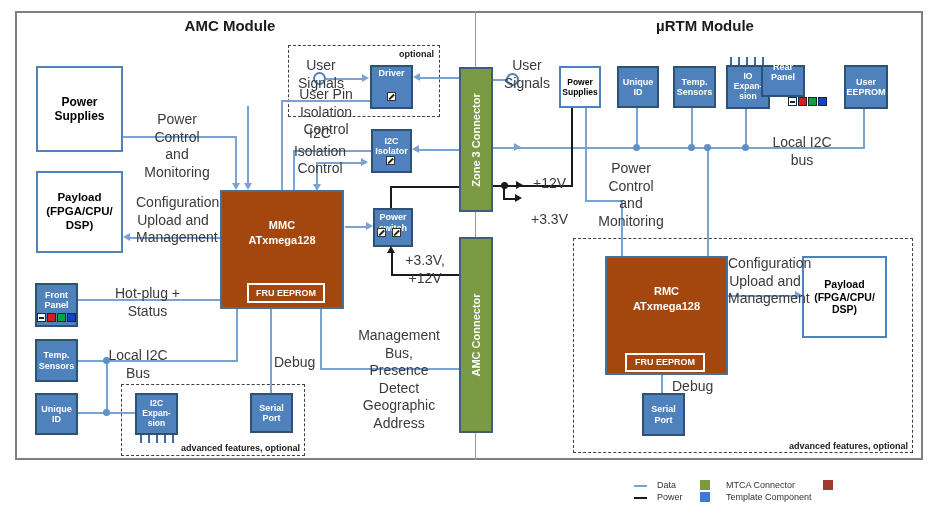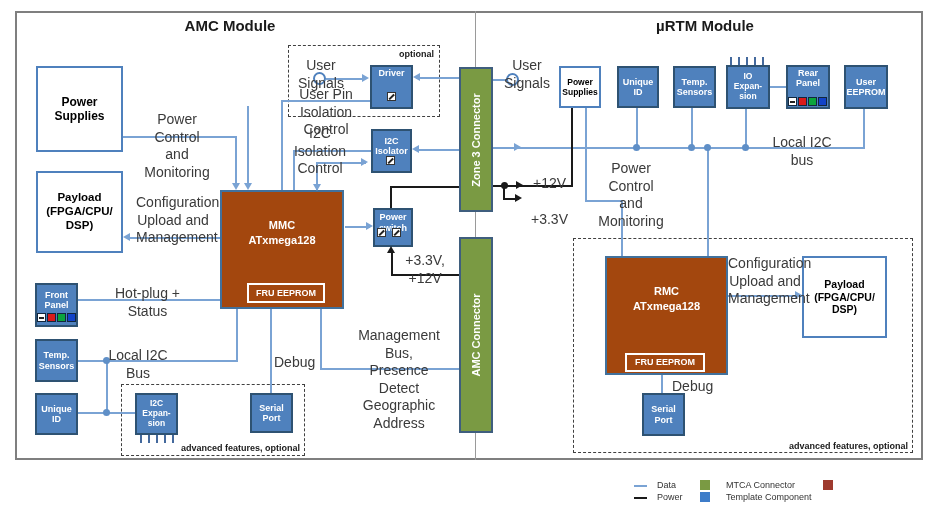--- a/index.html
+++ b/index.html
@@ -148,21 +148,21 @@
 
   <div class="ab wb" style="left:559px;top:66px;width:42px;height:42px;font-size:8.5px">Power
 Supplies</div>
   <div class="ab bb" style="left:617px;top:66px;width:42px;height:42px">Unique
 ID</div>
   <div class="ab bb" style="left:673px;top:66px;width:43px;height:42px">Temp.
 Sensors</div>
   <div class="ab bb" style="left:726px;top:65px;width:44px;height:44px;font-size:8.5px">IO
 Expan-
 sion</div>
-  <div class="ab bb" style="left:786px;top:65px;width:44px;height:44px;padding-bottom:18px"><span>Rear
+  <div class="ab bb" style="left:761px;top:65px;width:44px;height:32px;padding-bottom:18px"><span>Rear
 Panel</span></div>
   <div class="ab bb" style="left:844px;top:65px;width:44px;height:44px">User
 EEPROM</div>
 
   <div class="ab mb" style="left:605px;top:256px;width:123px;height:119px">
     <span>RMC
 ATxmega128</span>
     <div class="fru" style="left:18px;top:95px;width:80px;height:19px">FRU EEPROM</div>
   </div>
   <div class="ab wb" style="left:802px;top:256px;width:85px;height:82px;font-size:10.5px">Payload

